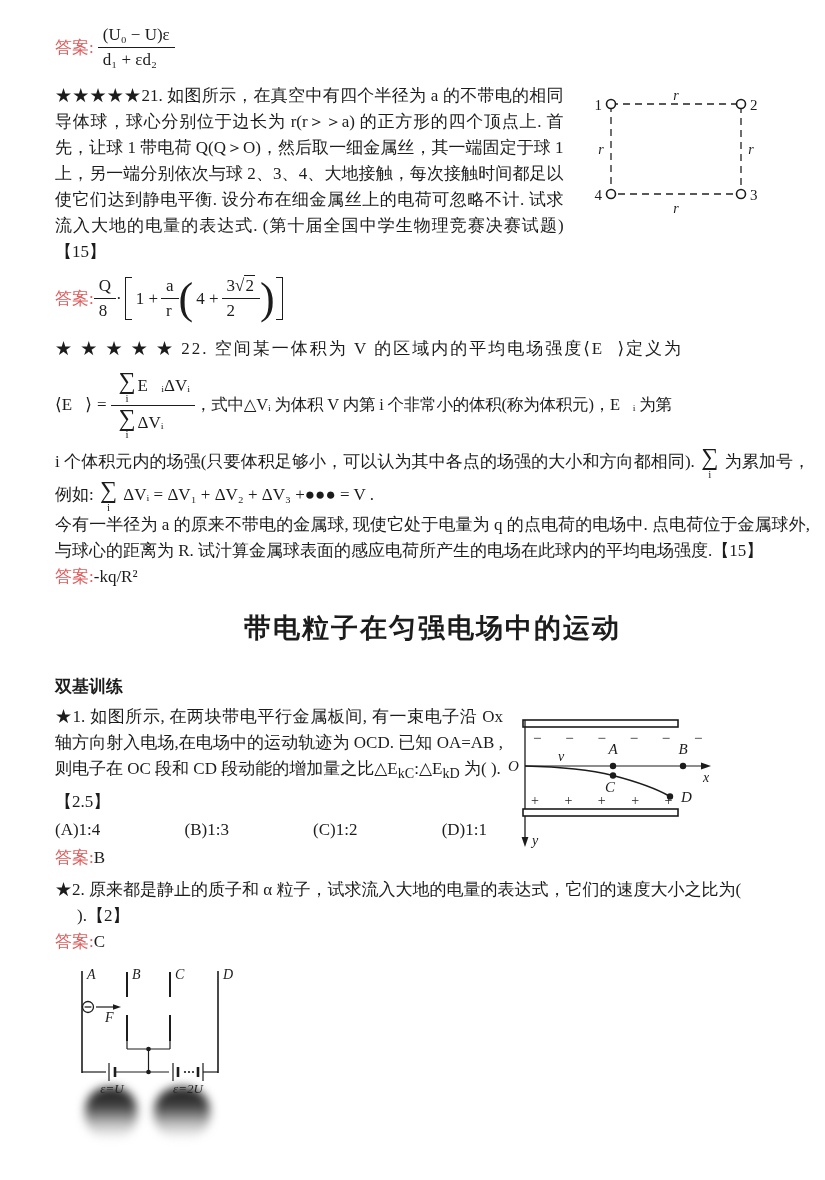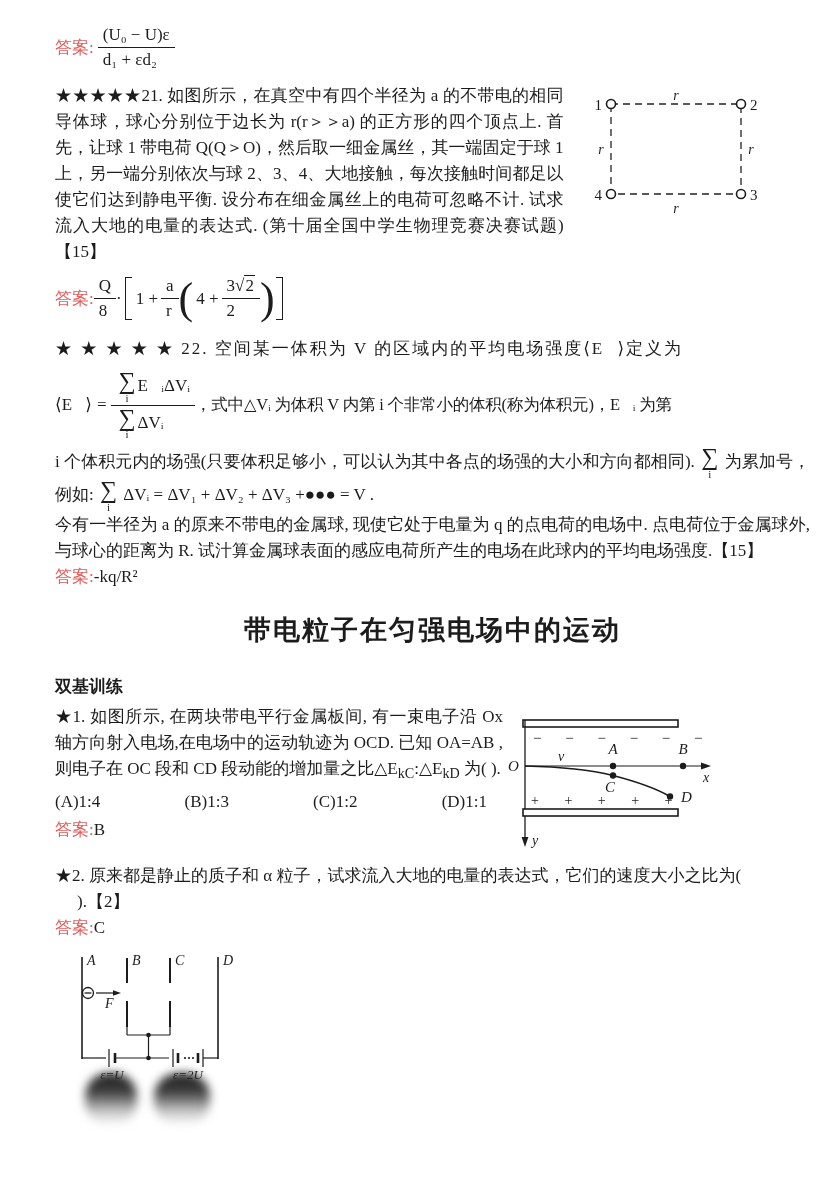--- a/index.html
+++ b/index.html
@@ -47,21 +47,21 @@
   
   .ans21 { margin:10px 0 14px 0; }
   .ans21 .inner { display:inline-flex; align-items:center; }
 
   
   .p22-line1 { letter-spacing:2px; }
   .p22-formula { display:flex; align-items:center; margin:8px 0 6px 0; }
   .p22-formula .cont { font-size:16.5px; letter-spacing:-0.2px; white-space:nowrap;text-align:center; }
   .p22-sumpara { margin-top:2px; }
 
-  .section-title { font-family:Liberation Serif, serif;
+  .section-title { font-family:Liberation Mono, monospace;
     font-weight:bold; font-size:27px; text-align:center; letter-spacing:2px;
     margin:22px 0 26px 0; line-height:36px; }
   .subsection { font-family:"Liberation Sans","DejaVu Sans",sans-serif;
     font-weight:bold; font-size:17px; margin-bottom:4px; }
 
   
   .p1-text { width:448px; }
   .fig-plates { width:307px; }
   .score { margin:2px 0; }
   .options-row { display:flex; width:432px; justify-content:space-between; margin:2px 0; }
@@ -192,20 +192,21 @@
     <div class="section-title">带电粒子在匀强电场中的运动</div>
     <div class="subsection">双基训练</div>
 
     <div class="row">
       <div class="p1-text">
         <div class="para">
           <span>★</span><span>1.</span>
           <span>如图所示, 在两块带电平行金属板间, 有一束电子沿 Ox 轴方向射入电场,在电场中的运动轨迹为 OCD. 已知 OA=AB ,则电子在 OC 段和 CD 段动能的增加量之比</span><span>△E</span><sub>kC</sub><span>:△E</span><sub>kD</sub>
           <span>为( ).</span>
         </div>
+        <div class="score">【2.5】</div>
         <div class="options-row">
           <span>(A)1:4</span>
           <span>(B)1:3</span>
           <span>(C)1:2</span>
           <span>(D)1:1</span>
         </div>
         <div class="ansrow">
           <span class="ans-label">答案:</span>
           <span class="ans-value">B</span>
         </div>

